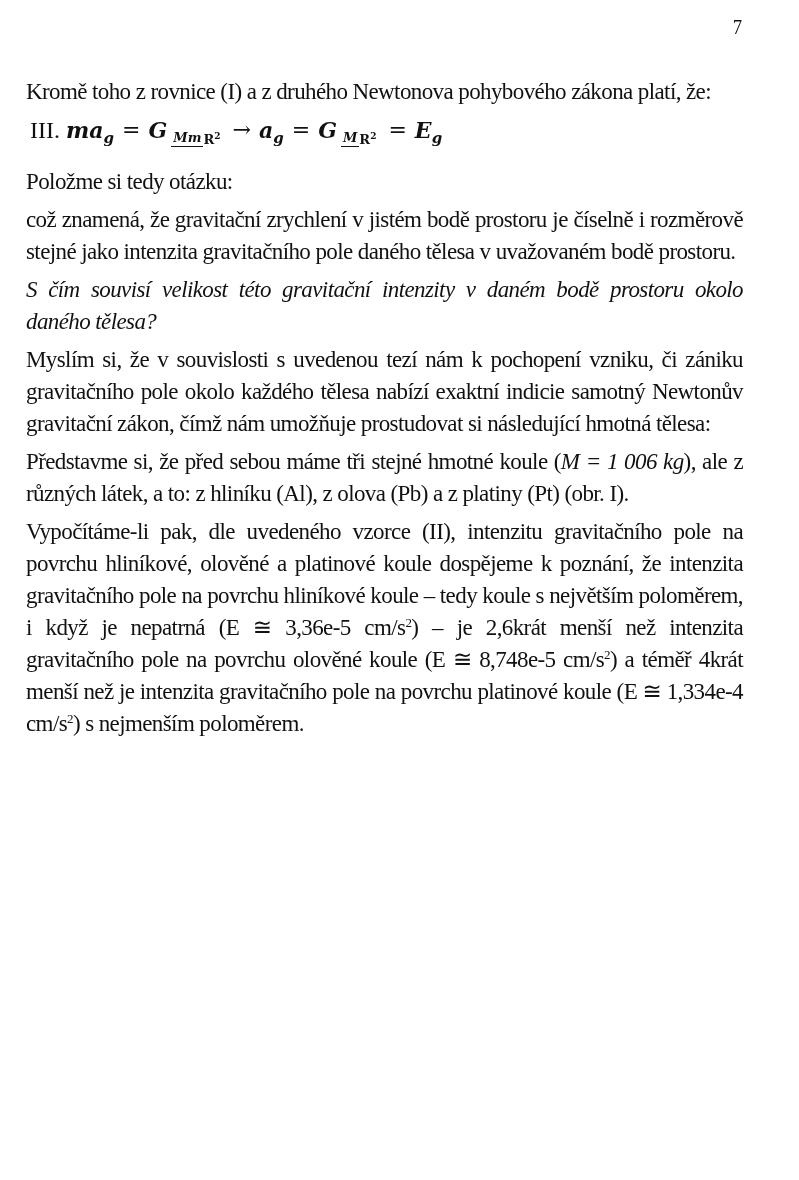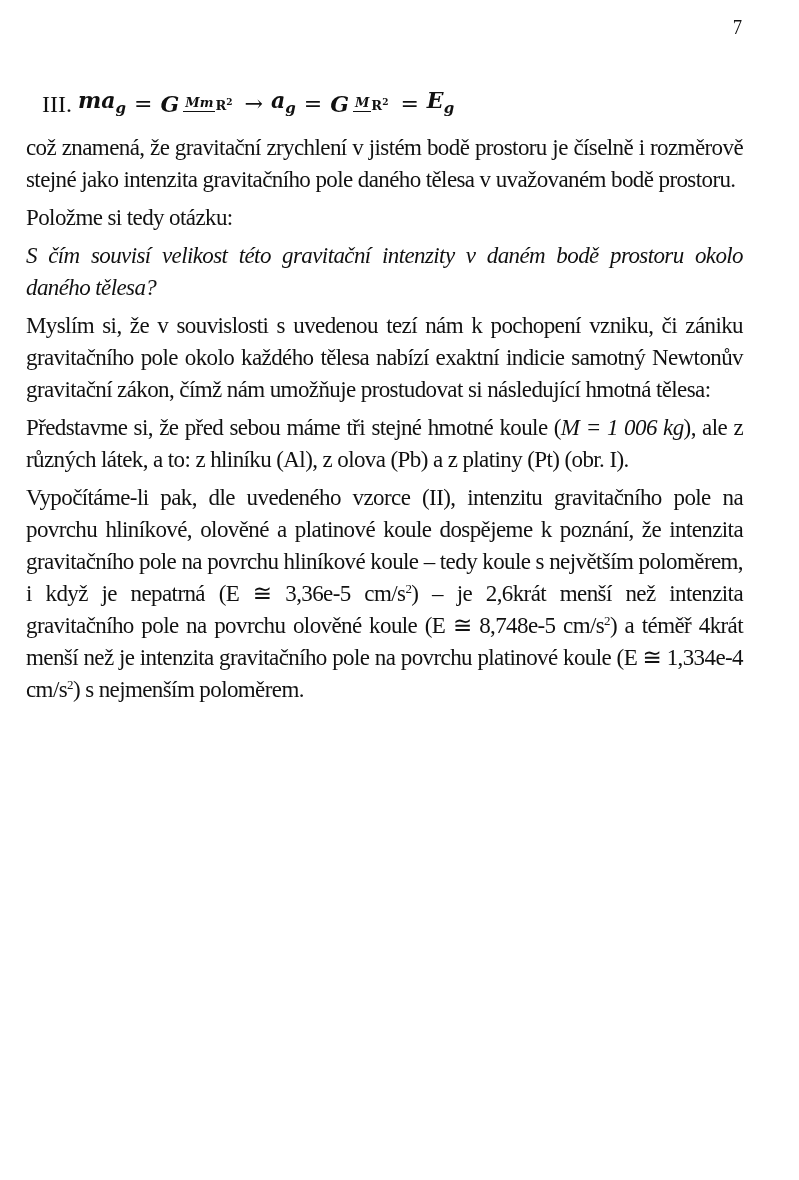--- a/index.html
+++ b/index.html
@@ -1,39 +1,40 @@
 <!DOCTYPE html>
 <html><head>
   <meta charset="utf-8">
   <style>
     html, body { margin: 0; padding: 0; background: #ffffff; }
     body { width: 799px; height: 1180px; position: relative; overflow: hidden; color: #111; }
     .page { position: absolute; left: 0; top: 0; width: 799px; height: 1180px; }
     .pnum { position: absolute; right: 57px; top: 14px; font-family: "Liberation Serif", serif; font-size: 22px; transform: scaleX(0.85); transform-origin: right; }
     .body { position: absolute; left: 26px; top: 76px; width: 717px; font-family: "Liberation Serif", serif; font-size: 23px; line-height: 32px; }
     .body p { margin: 0 0 6px 0; text-align: justify; text-align-last: left; letter-spacing: -0.6px; }
-    .eq { font-size: 24px; margin: 4px 0 4px 16px; height: 48px; display: flex; align-items: center; white-space: nowrap; }
+    .eq { font-size: 24px; margin: 4px 0 4px 4px; height: 48px; display: flex; white-space: nowrap; }
     .eq .m { font-family: "DejaVu Serif", serif; font-weight: bold; font-style: italic; font-size: 22px; }
     .eq .sub { font-size: 15px; vertical-align: -5px; }
     .frac { display: inline-flex; flex-direction: row; align-items: center; vertical-align: middle; margin: 0 4px; }
     .frac .num { font-size: 13px; border-bottom: 1.5px solid #111; padding: 0 2px; line-height: 16px; font-family: "DejaVu Serif", serif; font-weight: bold; font-style: italic; }
     .frac .den { font-size: 13px; line-height: 24px; font-family: "DejaVu Serif", serif; font-weight: bold; }
     .frac sup { font-size: 9px; }
     .op { font-family: "DejaVu Serif", serif; font-size: 22px; margin: 0 8px; }
     .bi { font-weight: normal; font-style: italic; }
     sup.s { font-size: 13px; vertical-align: 8px; line-height: 0; }
     .it { font-style: italic; }
   </style>
 </head>
 <body>
 
 <div class="page">
   <div class="pnum">7</div>
 
   <div class="body">
+    <p>Kromě toho z rovnice (I) a z druhého Newtonova pohybového zákona platí, že:</p>
 
     <div class="eq">
       <span>III.</span>&nbsp;
       <span class="m"><span>ma</span><span class="sub">g</span></span>
       <span class="op">=</span>
       <span class="m">G</span>
       <span class="frac">
         <span class="num">Mm</span>
         <span class="den"><span>R</span><sup>2</sup></span>
       </span>
@@ -42,20 +43,20 @@
       <span class="op">=</span>
       <span class="m">G</span>
       <span class="frac">
         <span class="num">M</span>
         <span class="den"><span>R</span><sup>2</sup></span>
       </span>
       <span class="op">=</span>
       <span class="m"><span>E</span><span class="sub">g</span></span>
     </div>
 
+    <p>Položme si tedy otázku:</p>
     <p>což znamená, že gravitační zrychlení v jistém bodě prostoru je číselně i rozměrově stejné jako intenzita gravitačního pole daného tělesa v uvažovaném bodě prostoru.</p>
-    <p>Položme si tedy otázku:</p>
     <p class="bi">S čím souvisí velikost této gravitační intenzity v daném bodě prostoru okolo daného tělesa?</p>
     <p>Myslím si, že v souvislosti s uvedenou tezí nám k pochopení vzniku, či zániku gravitačního pole okolo každého tělesa nabízí exaktní indicie samotný Newtonův gravitační zákon, čímž nám umožňuje prostudovat si následující hmotná tělesa:</p>
     <p><span>Představme si, že před sebou máme tři stejné hmotné koule (</span><span class="it">M = 1 006 kg</span><span>), ale z různých látek, a to: z hliníku (Al), z olova (Pb) a z platiny (Pt) (obr. I).</span></p>
     <p><span>Vypočítáme-li pak, dle uvedeného vzorce (II), intenzitu gravitačního pole na povrchu hliníkové, olověné a platinové koule dospějeme k poznání, že intenzita gravitačního pole na povrchu hliníkové koule – tedy koule s největším poloměrem, i když je nepatrná (E ≅ 3,36e-5 cm/s</span><sup class="s">2</sup><span>) – je 2,6krát menší než intenzita gravitačního pole na povrchu olověné koule (E ≅ 8,748e-5 cm/s</span><sup class="s">2</sup><span>) a téměř 4krát menší než je intenzita gravitačního pole na povrchu platinové koule (E ≅ 1,334e-4 cm/s</span><sup class="s">2</sup><span>) s nejmenším poloměrem.</span></p>
   </div>
 </div>
 
 </body></html>

